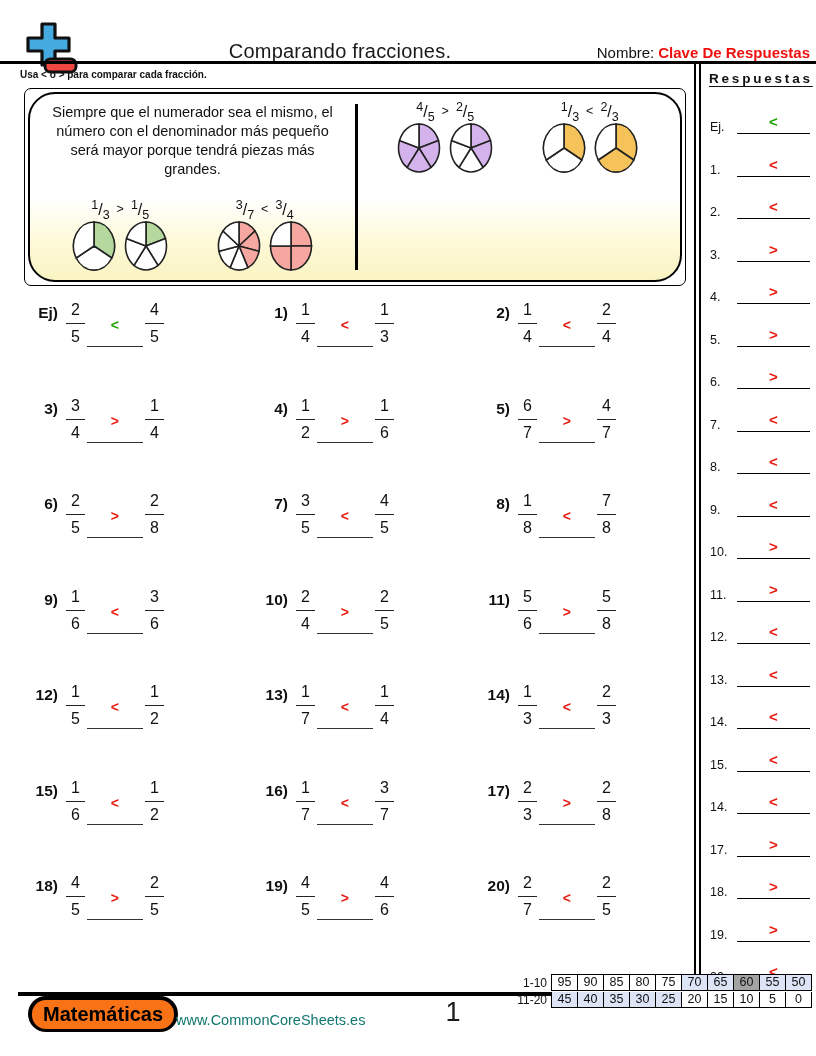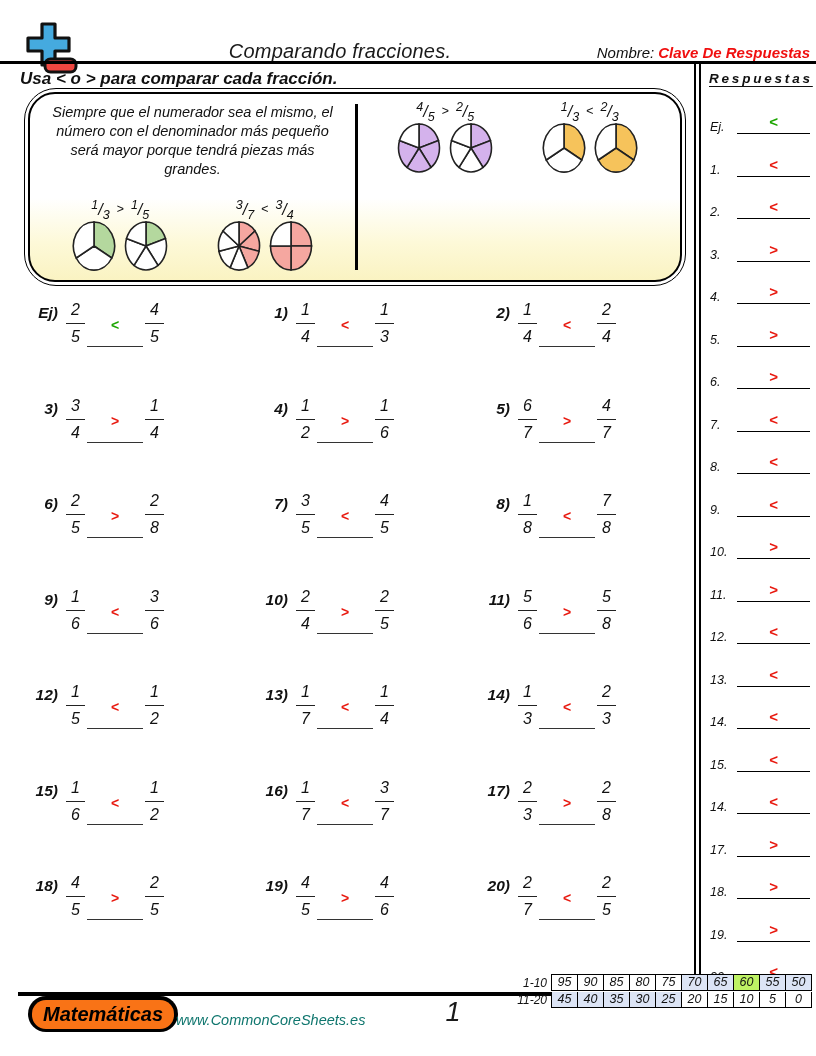--- a/index.html
+++ b/index.html
@@ -1,30 +1,30 @@
 <!DOCTYPE html>
 <html style="--ans-red: #e8190f; --ans-green: #1ca500;"><head>
 <meta charset="utf-8">
 <style>
   html,body{margin:0;padding:0;background:#fff;}
   .page{position:relative;width:816px;height:1056px;background:#fff;overflow:hidden;
-        font-family:"Liberation Sans",sans-serif;color:#111;font-style:italic;}
+        font-family:"Liberation Sans",sans-serif;color:#111;}
 
   
   .logo{position:absolute;left:14px;top:20px;}
   .title{position:absolute;left:60px;top:40px;width:560px;text-align:center;
          font-size:20px;letter-spacing:.2px;color:#1a1a1a;}
   .nameline{position:absolute;right:6px;top:44px;font-size:15px;white-space:nowrap;}
   .namevalue{color:#f00f0f;font-weight:bold;margin-left:4px;}
   .header-rule{position:absolute;left:0;top:61px;width:816px;height:3px;background:#000;}
-  .instr{position:absolute;left:20px;top:69px;font-size:17px;font-weight:bold;}
+  .instr{position:absolute;left:20px;top:69px;font-size:10px;font-weight:bold;}
 
   
   .rulebox{position:absolute;left:24px;top:88px;width:662px;height:198px;
-           border:1.5px solid #000;border-radius:32px;padding:3px;box-sizing:border-box;}
+           border:1.5px solid #000;border-radius:7px;padding:3px;box-sizing:border-box;}
   .rulebox-inner{width:100%;height:100%;box-sizing:border-box;border:2.5px solid #000;border-radius:27px;
            background:linear-gradient(180deg,#fff 0%,#fff 56%,#fdf9d8 80%,#faf3c2 100%);
            display:flex;position:relative;overflow:hidden;}
   .rulebox-divider{position:absolute;left:50%;top:10px;bottom:10px;width:2.5px;background:#000;}
   .rule-col{flex:1;padding:9px 14px 8px;display:flex;flex-direction:column;justify-content:space-between;box-sizing:border-box;}
   .rule-text{font-size:14.5px;line-height:1.3;text-align:center;}
   .ex-row{display:flex;justify-content:space-around;align-items:flex-end;padding:0 4px;}
   .ex-group{text-align:center;}
   .ex-caption{font-size:14px;margin-bottom:1px;white-space:nowrap;}
   .fn{font-size:12.5px;position:relative;top:-6px;}
@@ -617,21 +617,21 @@
       <div class="score-row">
         <span class="score-label">1-10</span>
         <span class="score-cells">
           <span class="score-cell" style="">95</span>
           <span class="score-cell" style="">90</span>
           <span class="score-cell" style="">85</span>
           <span class="score-cell" style="">80</span>
           <span class="score-cell" style="">75</span>
           <span class="score-cell" style="background:#dce4f5;">70</span>
           <span class="score-cell" style="background:#dce4f5;">65</span>
-          <span class="score-cell" style="background:#bef264;">60</span>
+          <span class="score-cell" style="background:#a3a3a3;">60</span>
           <span class="score-cell" style="background:#dce4f5;">55</span>
           <span class="score-cell" style="background:#dce4f5;">50</span>
         </span>
       </div>
       <div class="score-row">
         <span class="score-label">11-20</span>
         <span class="score-cells">
           <span class="score-cell" style="background:#dce4f5;">45</span>
           <span class="score-cell" style="background:#dce4f5;">40</span>
           <span class="score-cell" style="background:#dce4f5;">35</span>

